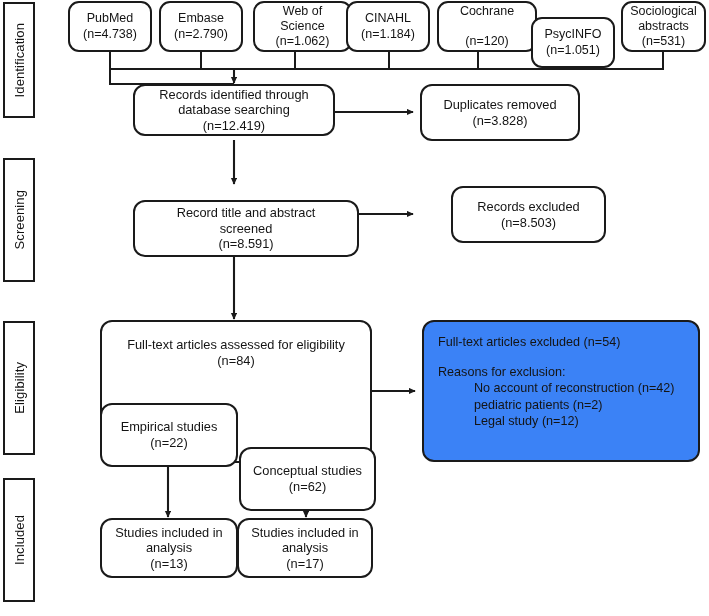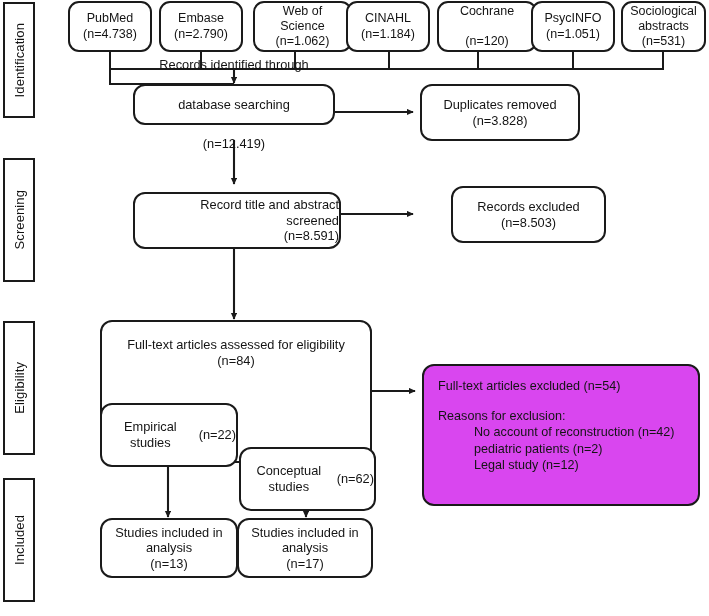--- a/index.html
+++ b/index.html
@@ -93,41 +93,41 @@
     line-height: 1.25;
     color: #141414;
   }
   .elig-sub {
     position: absolute;
     box-sizing: border-box;
     border: 2px solid #1a1a1a;
     border-radius: 12px;
     background: #ffffff;
     display: flex;
+    flex-direction: column;
     align-items: center;
     justify-content: center;
     text-align: center;
     font-size: 12.8px;
     line-height: 1.25;
     color: #141414;
   }
   
   .excl-node {
     position: absolute;
     box-sizing: border-box;
     border: 2px solid #1a1a1a;
     border-radius: 12px;
-    background: #d946ef;
+    background: #3b82f6;
     z-index: 2;
     padding: 12px 0 0 14px;
     font-size: 12.6px;
     line-height: 1.32;
     color: #141414;
     text-align: left;
-    margin-top: 44px;
   }
   .excl-node .blankline {
     height: 13px;
   }
   .excl-node .indented {
     padding-left: 36px;
   }
 </style>
 </head>
 <body>
@@ -202,41 +202,41 @@
     <span class="ln">(n=1.062)</span>
   </div>
   <div class="node db-node" style="left:346px; top:1px; width:84px; height:51px;">
     <span class="ln">CINAHL</span>
     <span class="ln">(n=1.184)</span>
   </div>
   <div class="node db-node" style="left:437px; top:1px; width:100px; height:51px;gap:14px;">
     <span class="ln">Cochrane</span>
     <span class="ln">(n=120)</span>
   </div>
-  <div class="node db-node" style="left:531px; top:1px; width:84px; height:51px;">
+  <div class="node db-node" style="left:531px; top:17px; width:84px; height:51px;">
     <span class="ln">PsycINFO</span>
     <span class="ln">(n=1.051)</span>
   </div>
   <div class="node db-node" style="left:621px; top:1px; width:85px; height:51px;">
     <span class="ln">Sociological</span>
     <span class="ln">abstracts</span>
     <span class="ln">(n=531)</span>
   </div>
 
-  <div class="node mid-node" style="left:133px; top:84px; width:202px; height:41px;gap:24px;">
+  <div class="node mid-node" style="left:133px; top:84px; width:202px; height:52px;">
     <span class="ln">Records identified through</span>
     <span class="ln">database searching</span>
     <span class="ln">(n=12.419)</span>
   </div>
   <div class="node mid-node" style="left:420px; top:84px; width:160px; height:57px;">
     <span class="ln">Duplicates removed</span>
     <span class="ln">(n=3.828)</span>
   </div>
 
-  <div class="node mid-node" style="left:133px; top:192px; width:208px; height:57px;align-items:flex-end;">
+  <div class="node mid-node" style="left:133px; top:200px; width:226px; height:57px;">
     <span class="ln">Record title and abstract</span>
     <span class="ln">screened</span>
     <span class="ln">(n=8.591)</span>
   </div>
   <div class="node mid-node" style="left:420px; top:186px; width:155px; height:57px;margin-left:31px;">
     <span class="ln">Records excluded</span>
     <span class="ln">(n=8.503)</span>
   </div>
 
   <div class="elig-outer" style="left:100px; top:320px; width:272px; height:143px;">

